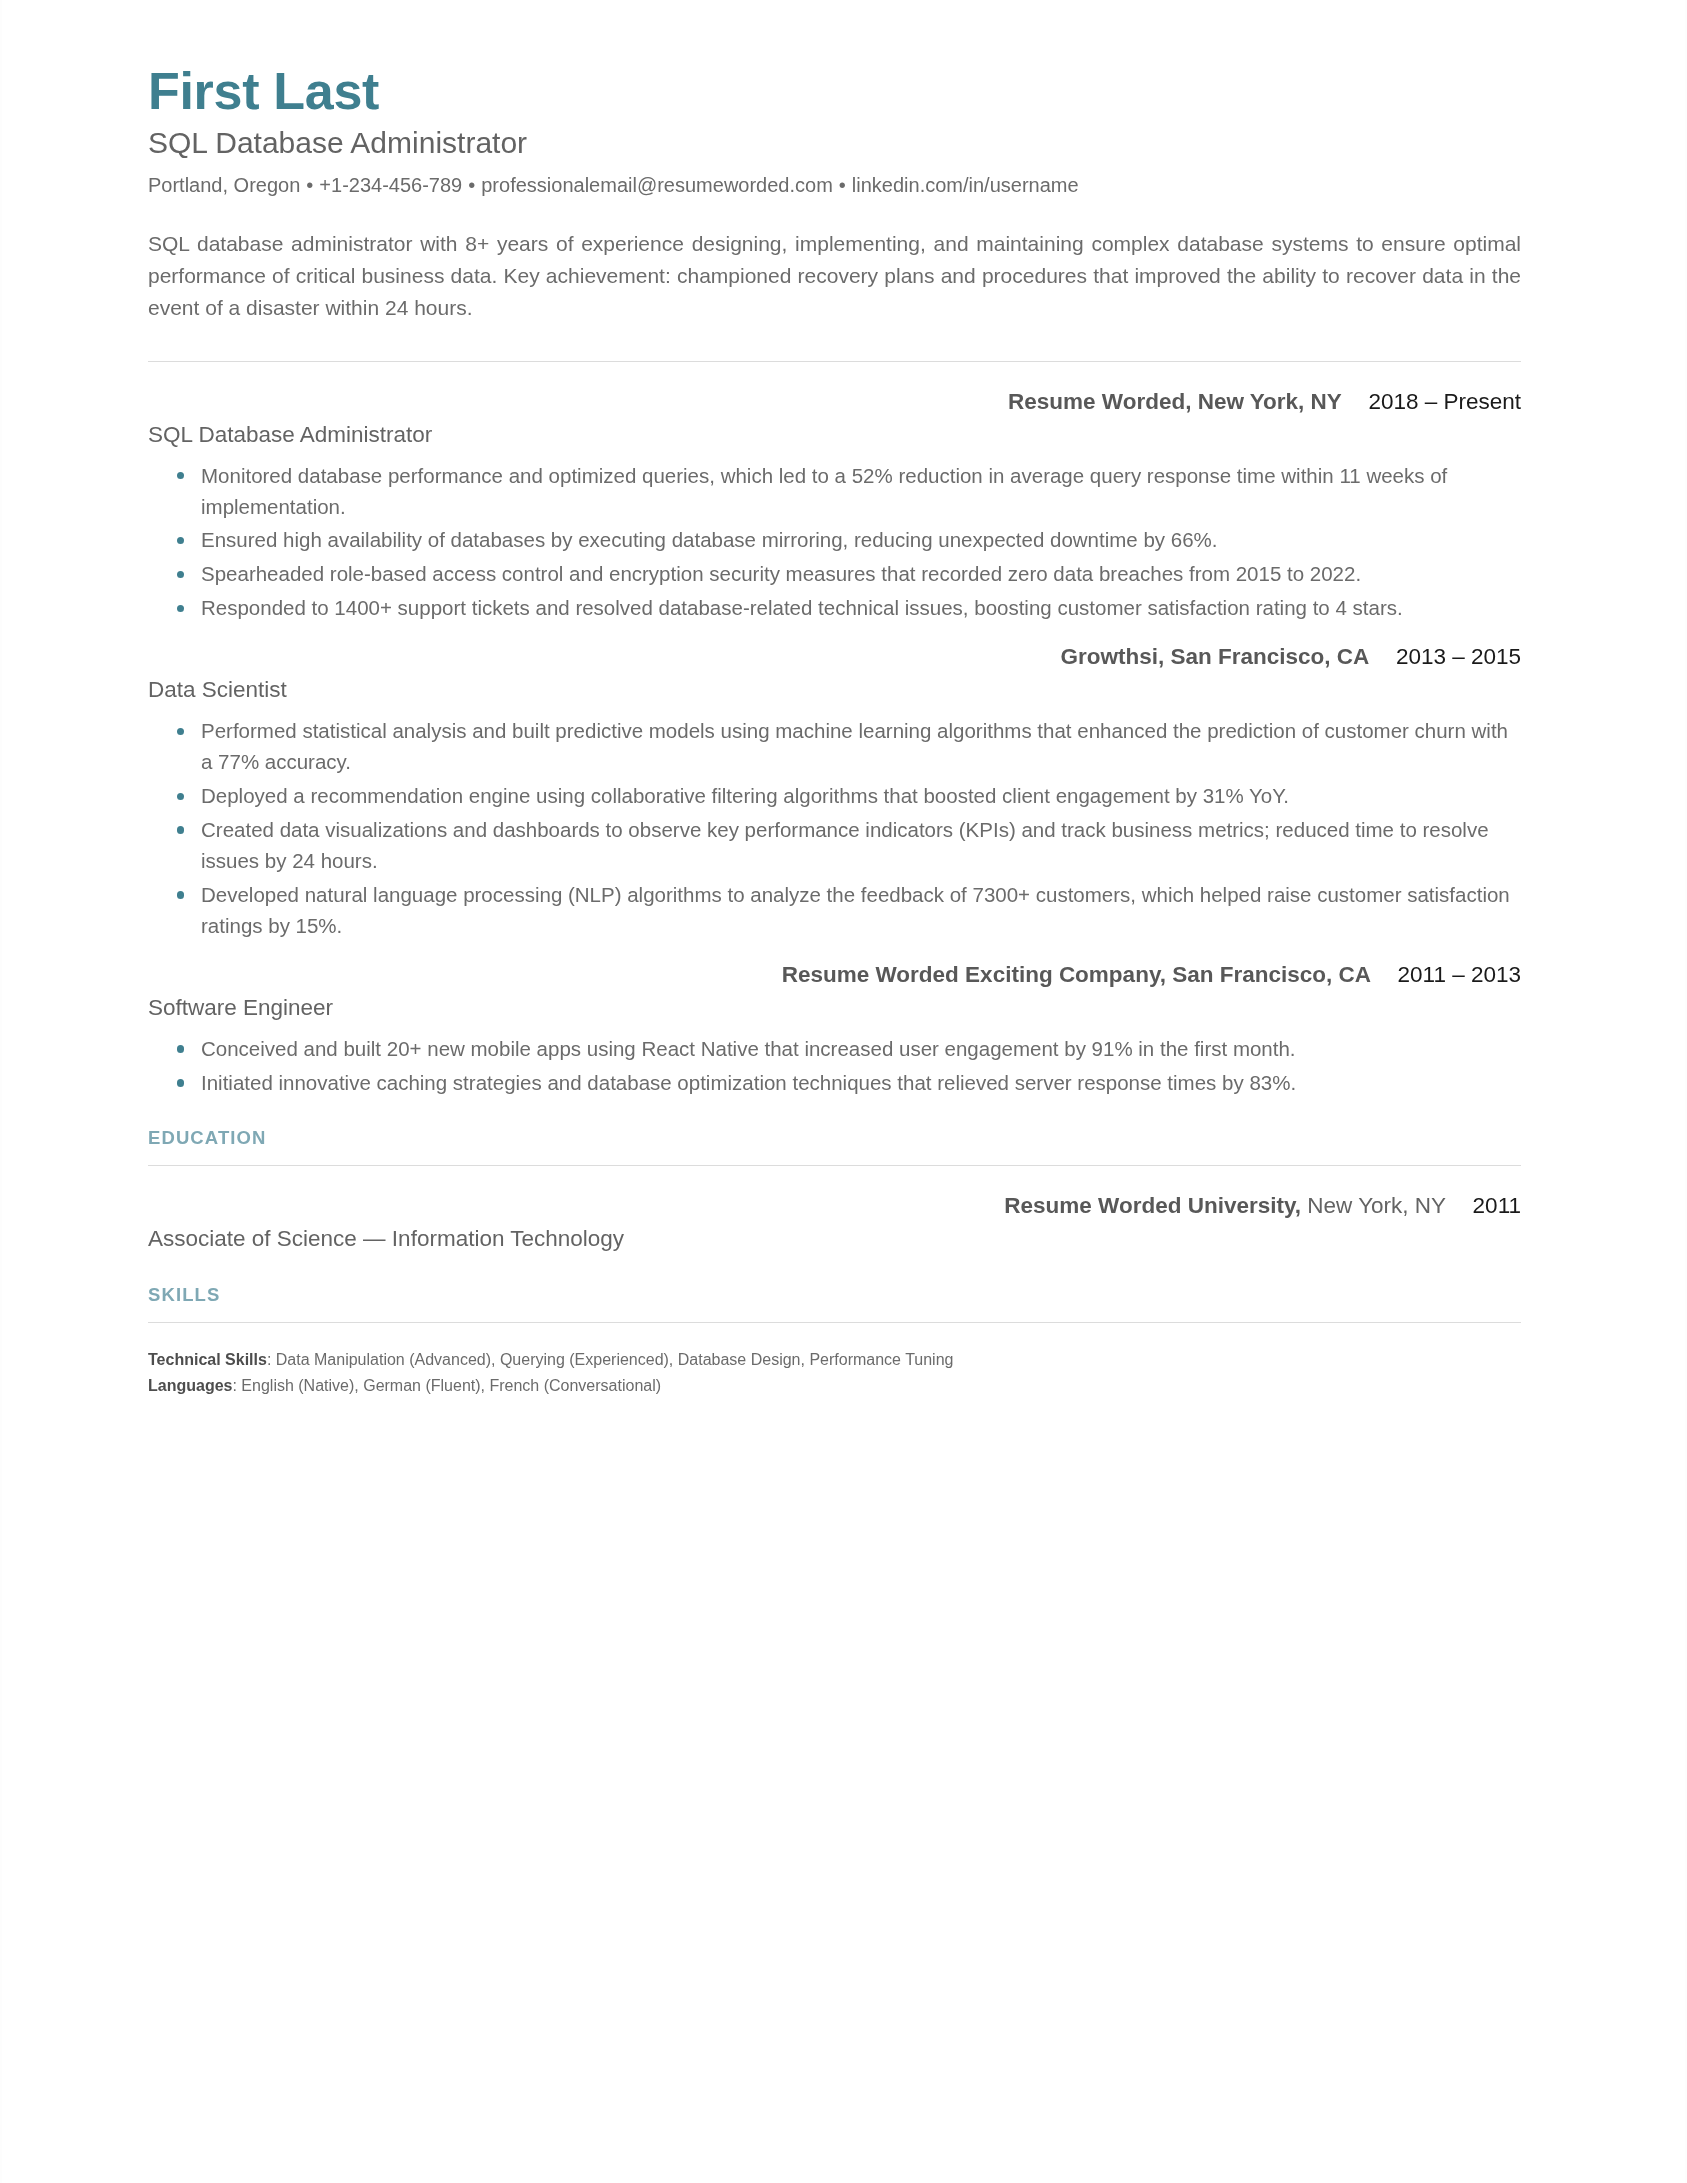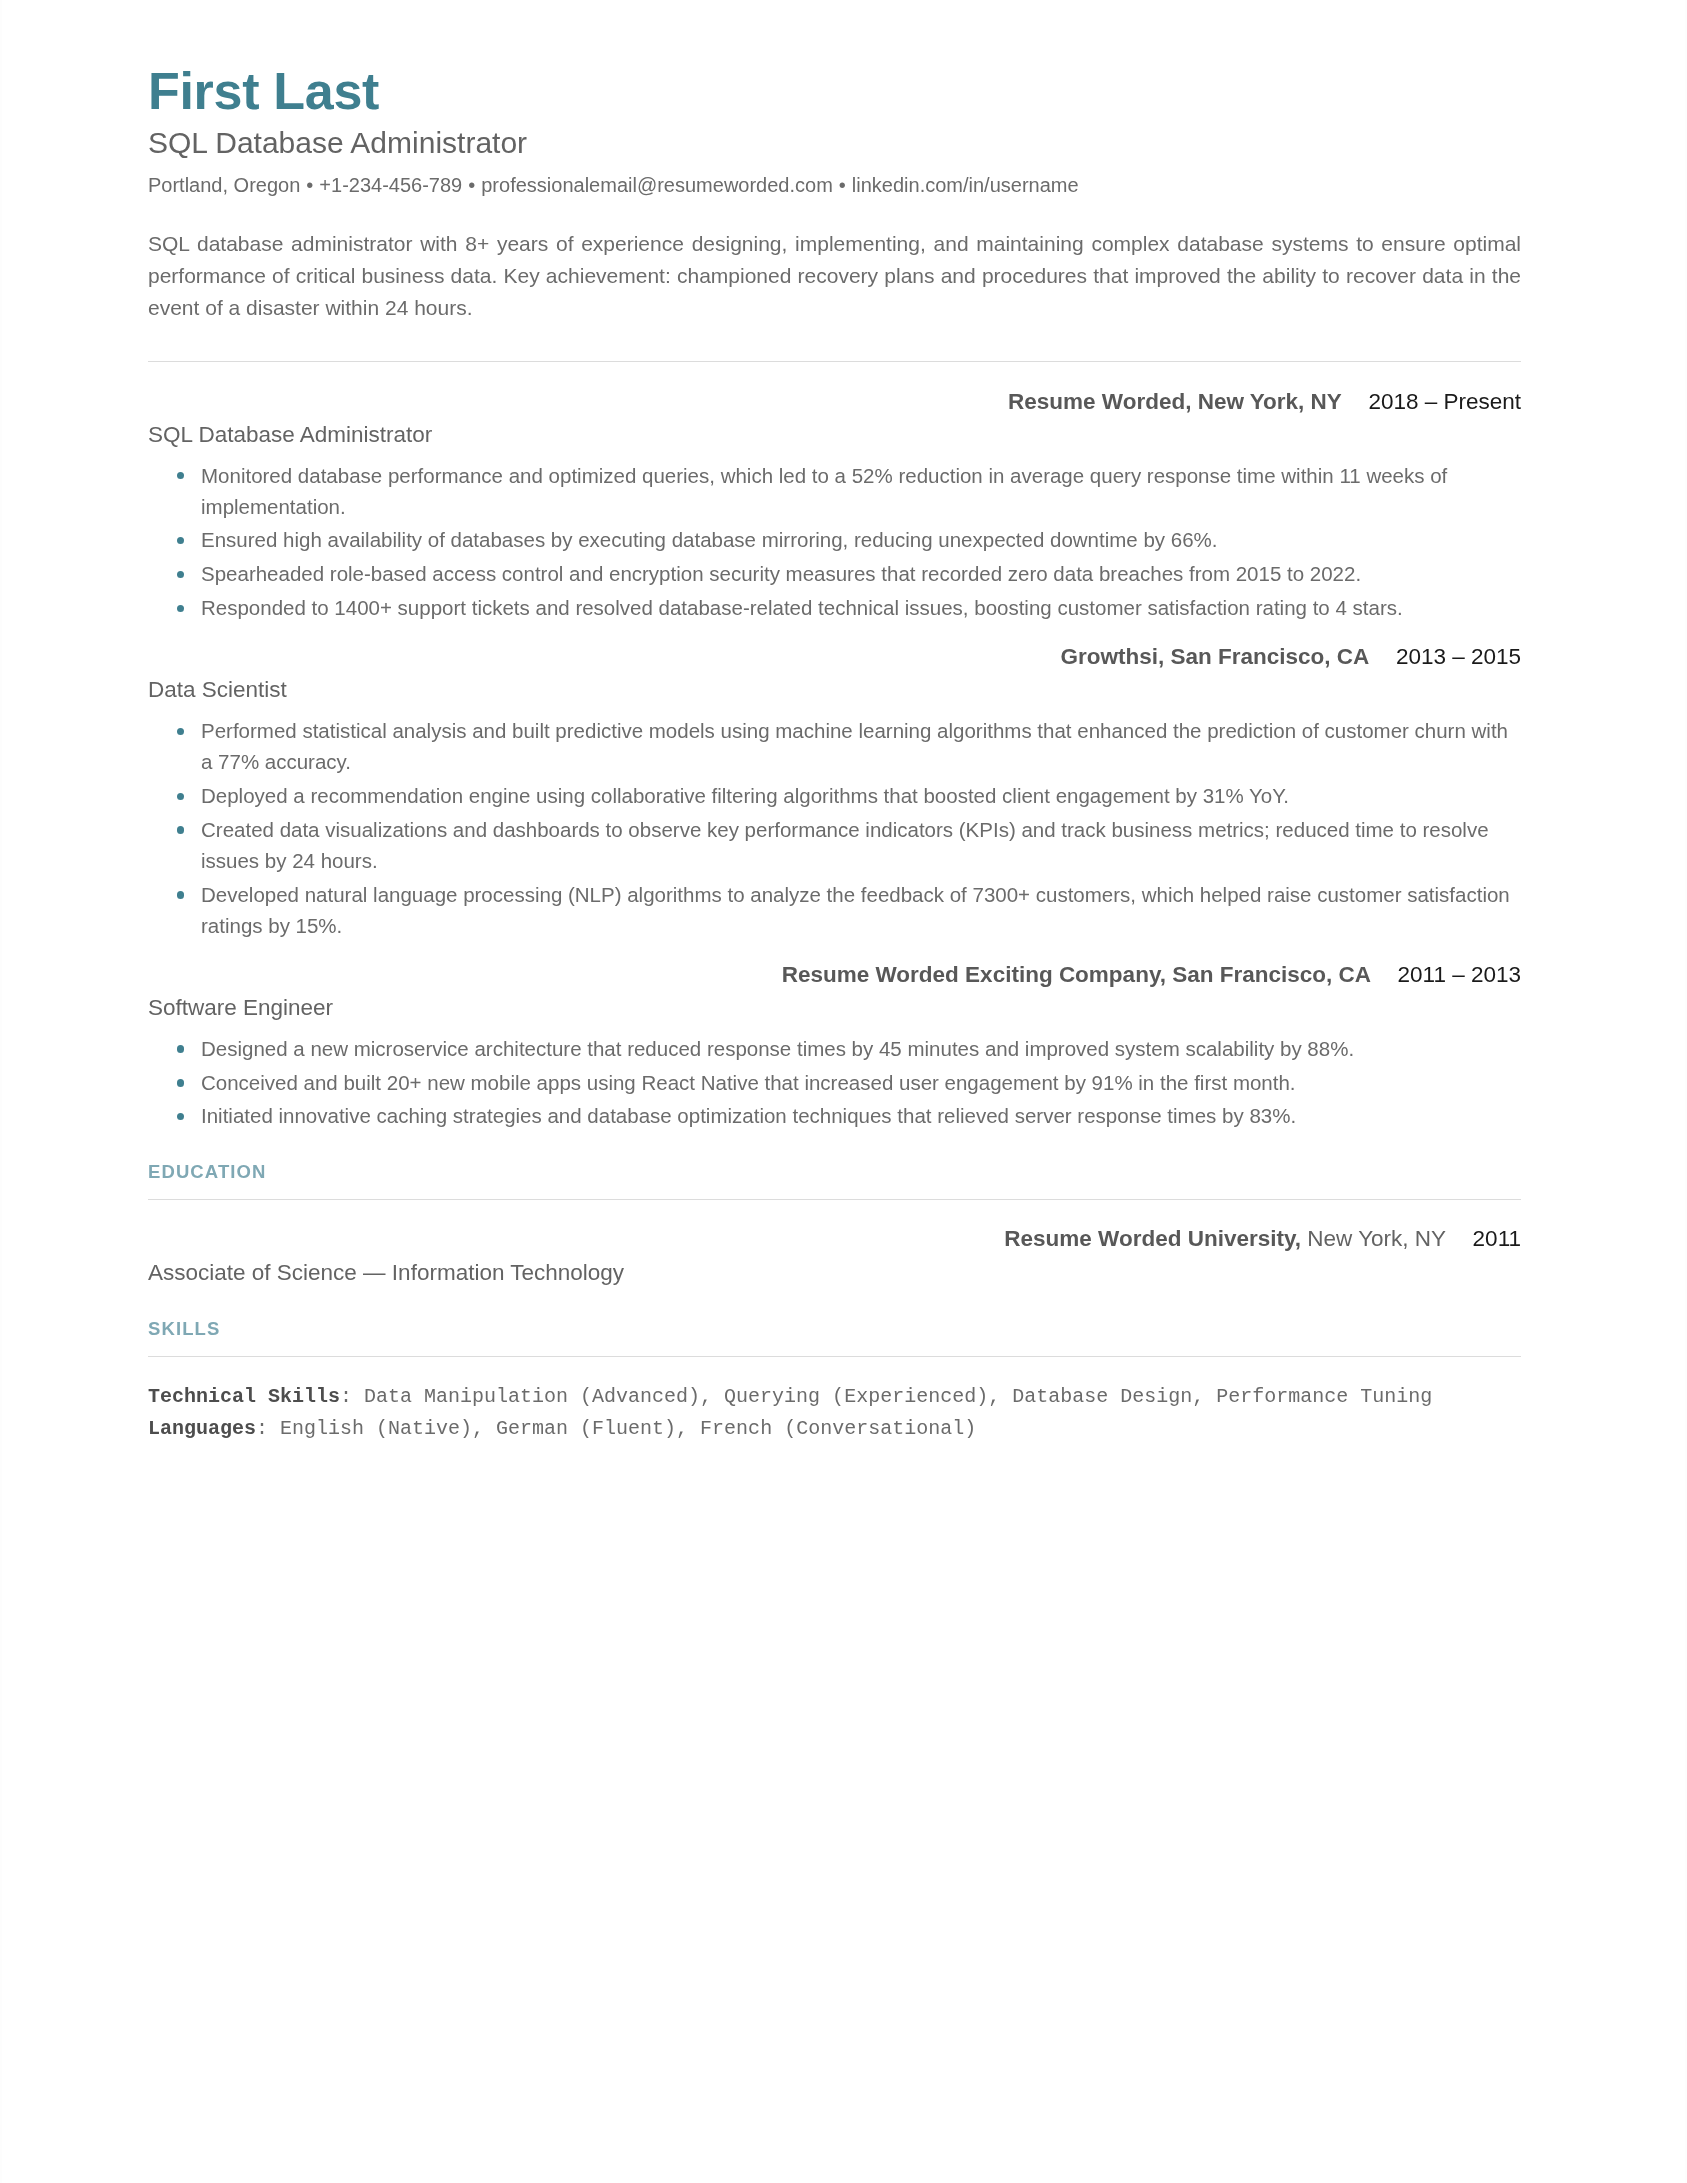--- a/index.html
+++ b/index.html
@@ -164,25 +164,24 @@
     font-size: 22.5px;
     font-weight: normal;
     color: #636363;
     line-height: 1.35;
     margin: 4px 0 0 0;
   }
 
   
   .skills-section { margin-top: 30px; }
   .skill-line {
-    font-size: 20px;
+    font-size: 16px;
     color: #6b6b6b;
     line-height: 1.48;
     margin: 0 0 2.6px 0;
-    font-family: Liberation Mono, monospace;
   }
   .skill-label {
     font-weight: bold;
     color: #4d4d4d;
   }
 </style>
 </head>
 <body>
 
 <div class="page">
@@ -230,21 +229,20 @@
               <li>Developed natural language processing (NLP) algorithms to analyze the feedback of 7300+ customers, which helped raise customer satisfaction ratings by 15%.</li>
             </ul>
           </div>
           <div class="entry">
             <div class="entry-head">
               <div class="entry-org">Resume Worded Exciting Company, San Francisco, CA</div>
               <div class="entry-dates">2011 – 2013</div>
             </div>
             <div class="entry-role">Software Engineer</div>
             <ul class="bullets">
-              <li>Designed a new microservice architecture that reduced response times by 45 minutes and improved system scalability by 88%.</li>
               <li>Conceived and built 20+ new mobile apps using React Native that increased user engagement by 91% in the first month.</li>
               <li>Initiated innovative caching strategies and database optimization techniques that relieved server response times by 83%.</li>
             </ul>
           </div>
         </div>
     </div>
 
     <div class="section edu-section">
       <div class="section-heading">EDUCATION</div>
       <div class="rule"></div>

